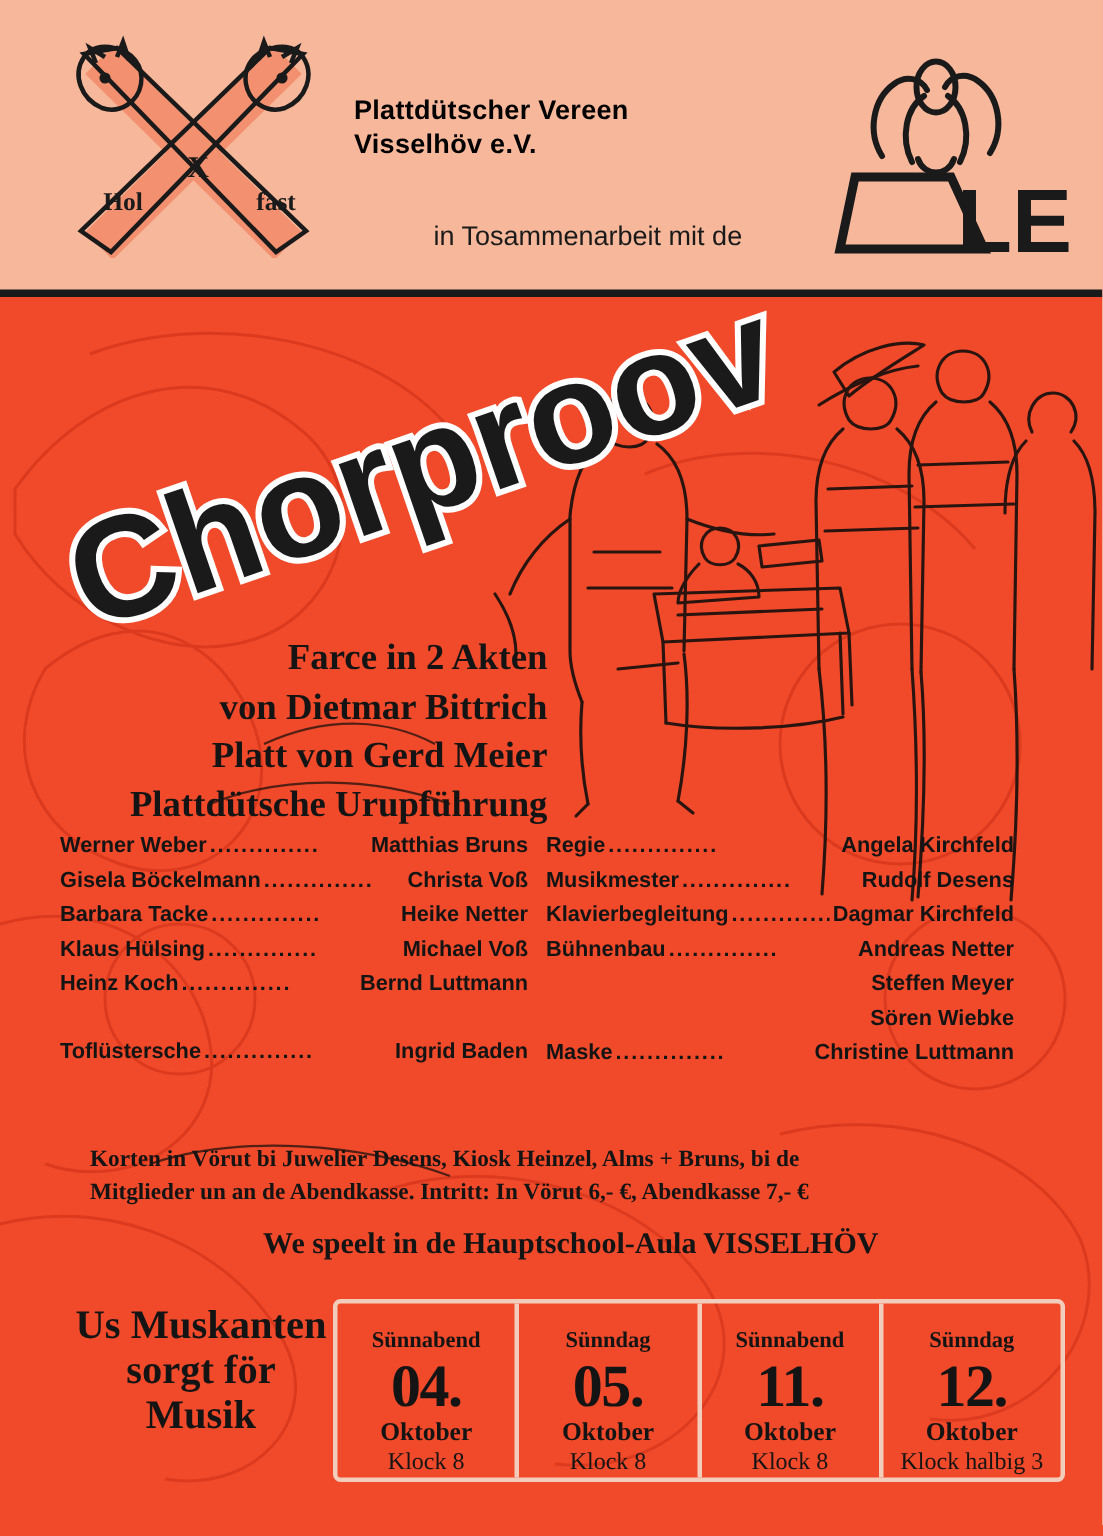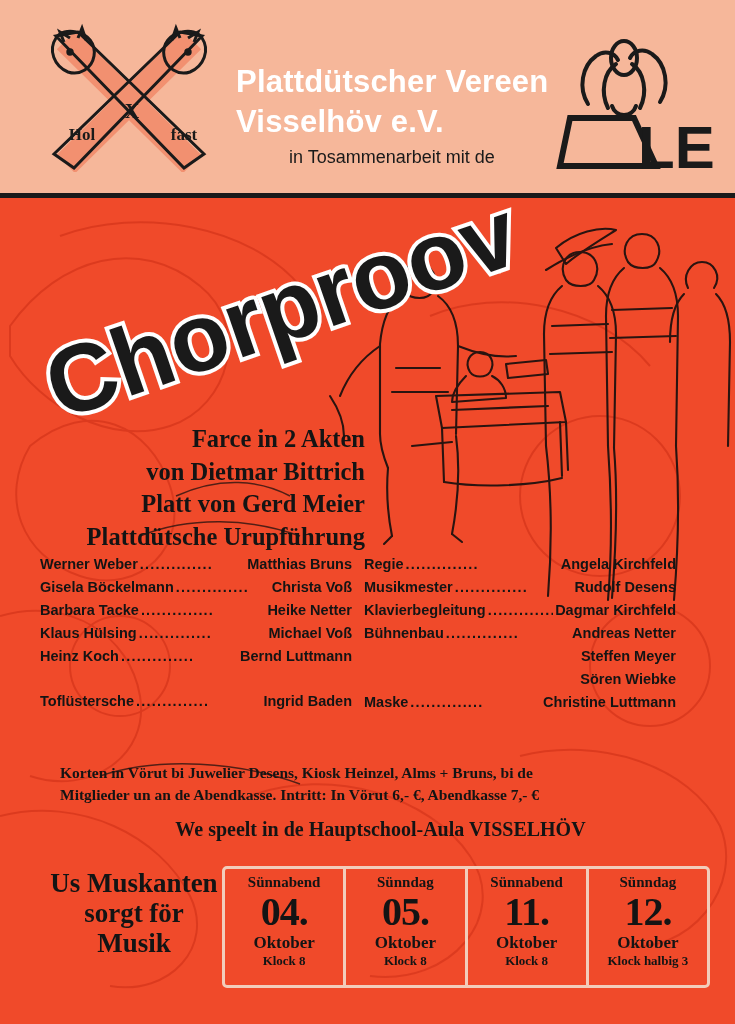--- a/index.html
+++ b/index.html
@@ -40,23 +40,23 @@
     position: absolute;
     left: 34px; top: 22px;
     width: 190px; height: 150px;
   }
   .xlogo svg { display: block; }
 
   .org-title {
     position: absolute;
     left: 236px; top: 62px;
     font-weight: bold;
-    font-size: 31px;
+    font-size: 18px;
     line-height: 1.28;
-    color: #ffffff;
+    color: #000000;
     letter-spacing: 0.2px;
   }
   .org-sub {
     position: absolute;
     left: 289px; top: 147px;
     font-size: 18px;
     color: #1a1a1a;
   }
   .leb {
     position: absolute;
@@ -180,21 +180,21 @@
     border-radius: 5px;
     box-sizing: border-box;
     background: transparent;
   }
   .date-cell {
     flex: 1 1 0;
     border-right: 3px solid #f2cdbb;
     box-sizing: border-box;
     text-align: center;
     color: #141414;
-    padding-top: 5px;
+    padding-top: 17px;
   }
   .date-cell:last-child { border-right: none; }
   .d-weekday {
     font-family: "Liberation Serif", serif;
     font-weight: bold;
     font-size: 15px;
     line-height: 1.1;
   }
   .d-day {
     font-family: "Liberation Serif", serif;
@@ -204,22 +204,22 @@
     letter-spacing: -1px;
   }
   .d-month {
     font-family: "Liberation Serif", serif;
     font-weight: bold;
     font-size: 17px;
     line-height: 1.15;
   }
   .d-time {
     font-family: "Liberation Serif", serif;
-    font-weight: bold;
-    font-size: 13px;
+    font-weight: normal;
+    font-size: 16px;
     line-height: 1.2;
     margin-top: 1px;
   }
 </style>
 </head>
 <body>
 
 <div class="poster">
 
   <div class="bg-art">

